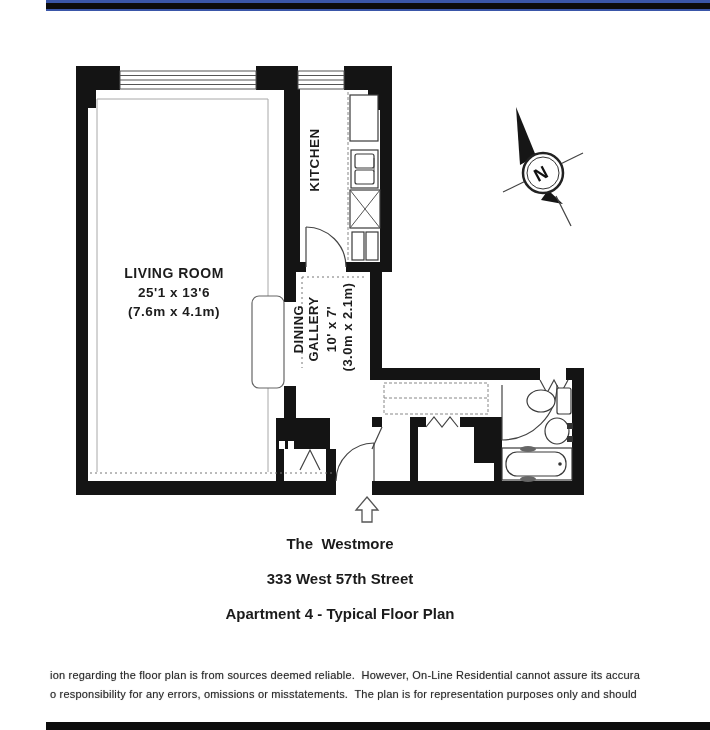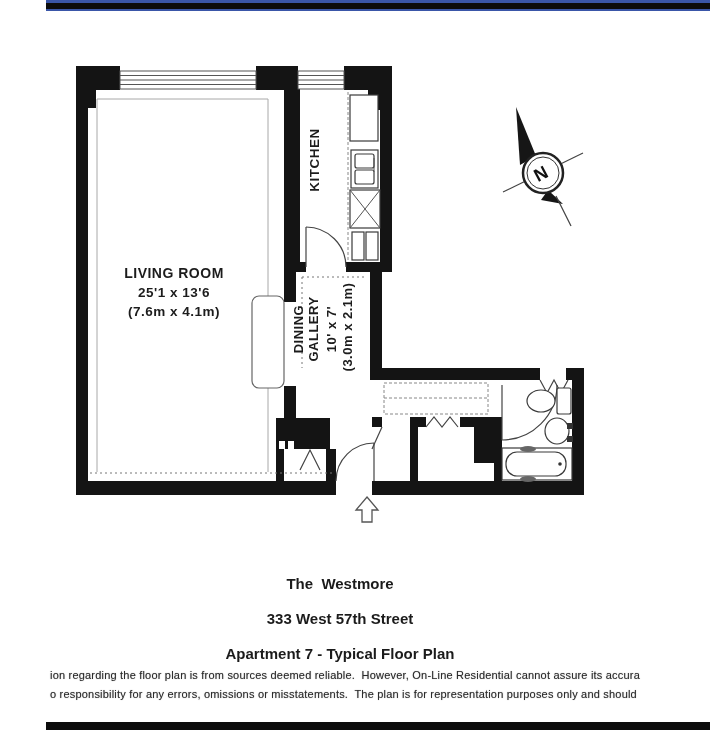--- a/index.html
+++ b/index.html
@@ -5,21 +5,21 @@
   html,body{margin:0;padding:0;background:#ffffff;}
   body{width:710px;height:730px;position:relative;overflow:hidden;
        font-family:"Liberation Sans",sans-serif;}
   .bar{position:absolute;left:46px;width:664px;}
   .bar-top{top:0;height:11px;}
   .bar-top .b1{height:3px;background:#3a56a8;}
   .bar-top .b2{height:6px;background:#0c0c0c;}
   .bar-top .b3{height:2px;background:#3a56a8;}
   .bar-bottom{top:722px;height:8px;background:#0c0c0c;}
   .titles{position:absolute;left:0;width:680px;text-align:center;
-          font-weight:bold;color:#1b1b1b;font-size:15px;white-space:pre;margin-top:40px;}
+          font-weight:bold;color:#1b1b1b;font-size:15px;white-space:pre;}
   #t1{top:535px;} #t2{top:570px;} #t3{top:605px;}
   .disclaimer{position:absolute;top:666px;left:0;right:0;height:62px;overflow:hidden;}
   .disclaimer div{white-space:pre;padding-left:50px;font-size:11px;line-height:18.5px;
           color:#2a2a2a;letter-spacing:0.2px;text-shadow:0 0 1px rgba(60,60,60,.5);}
   svg{position:absolute;top:0;left:0;}
   .room-label{font-family:"Liberation Sans",sans-serif;font-weight:bold;
               fill:#1c1c1c;letter-spacing:0.5px;}
   .fs14{font-size:14px;} .fs13{font-size:13.5px;}
   .wall{fill:#141414;}
   .thin{stroke:#555;fill:#fff;stroke-width:1;}
@@ -179,20 +179,20 @@
   <text class="room-label" transform="translate(303,327) rotate(-90)" text-anchor="middle" style="font-size:13px;">
     <tspan x="0" y="0">DINING</tspan>
     <tspan x="0" y="15">GALLERY</tspan>
     <tspan x="0" y="33">10' x 7'</tspan>
     <tspan x="0" y="49">(3.0m x 2.1m)</tspan>
   </text>
 </svg>
 
 <div class="titles" id="t1">The  Westmore</div>
 <div class="titles" id="t2">333 West 57th Street</div>
-<div class="titles" id="t3">Apartment 7 - Typical Floor Plan</div>
+<div class="titles" id="t3">Apartment 4 - Typical Floor Plan</div>
 
 <div class="disclaimer">
   <div>ion regarding the floor plan is from sources deemed reliable.  However, On-Line Residential cannot assure its accura</div>
   <div>o responsibility for any errors, omissions or misstatements.  The plan is for representation purposes only and should</div>
 </div>
 
 <div class="bar bar-bottom"></div>
 
 </body></html>

